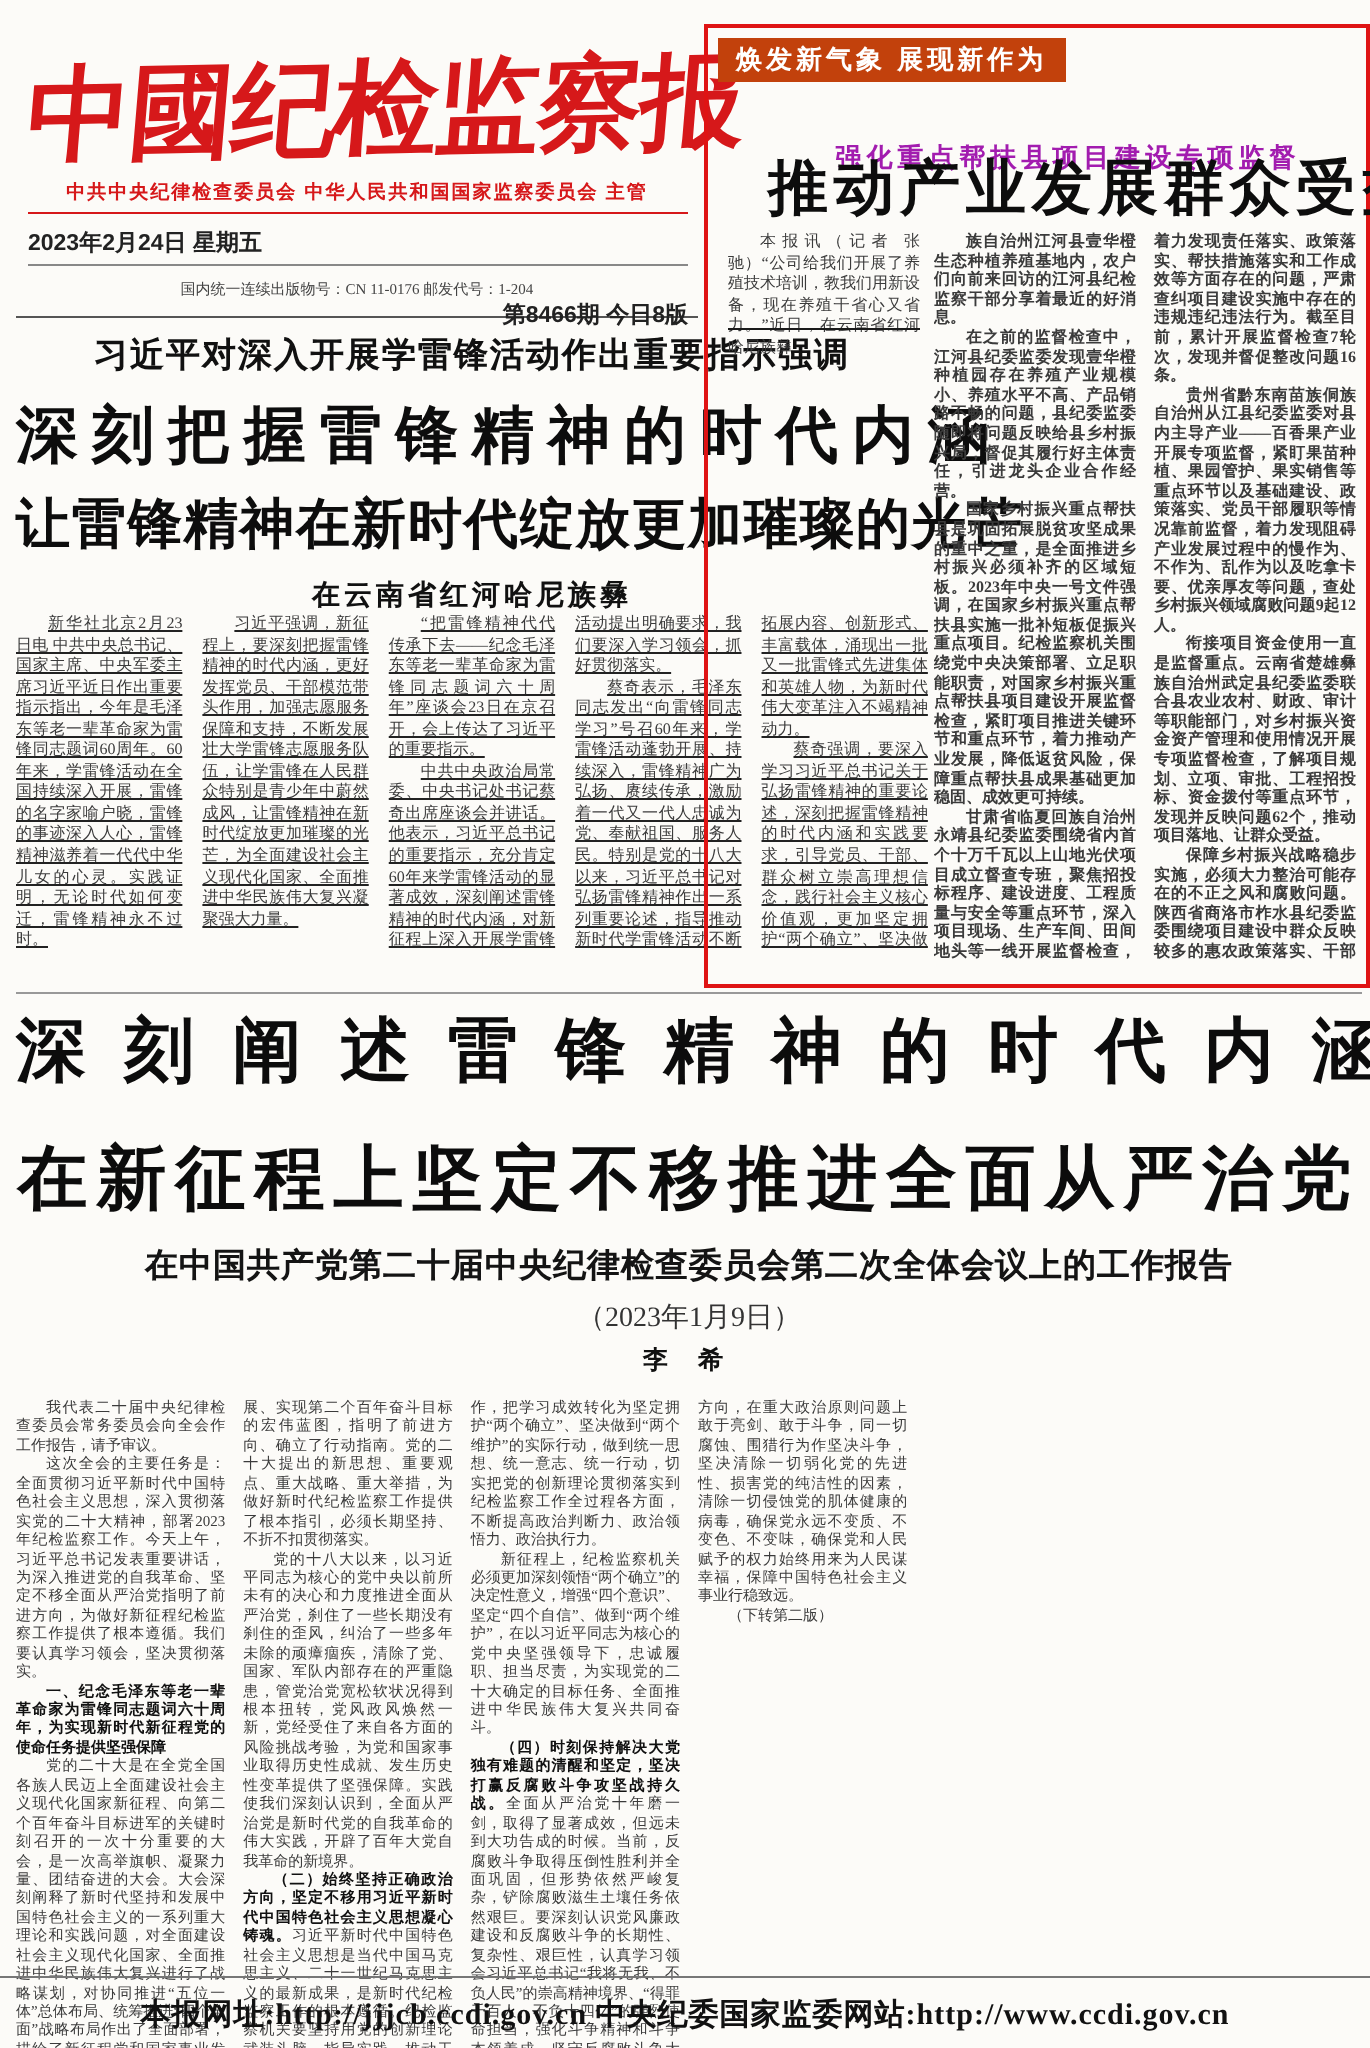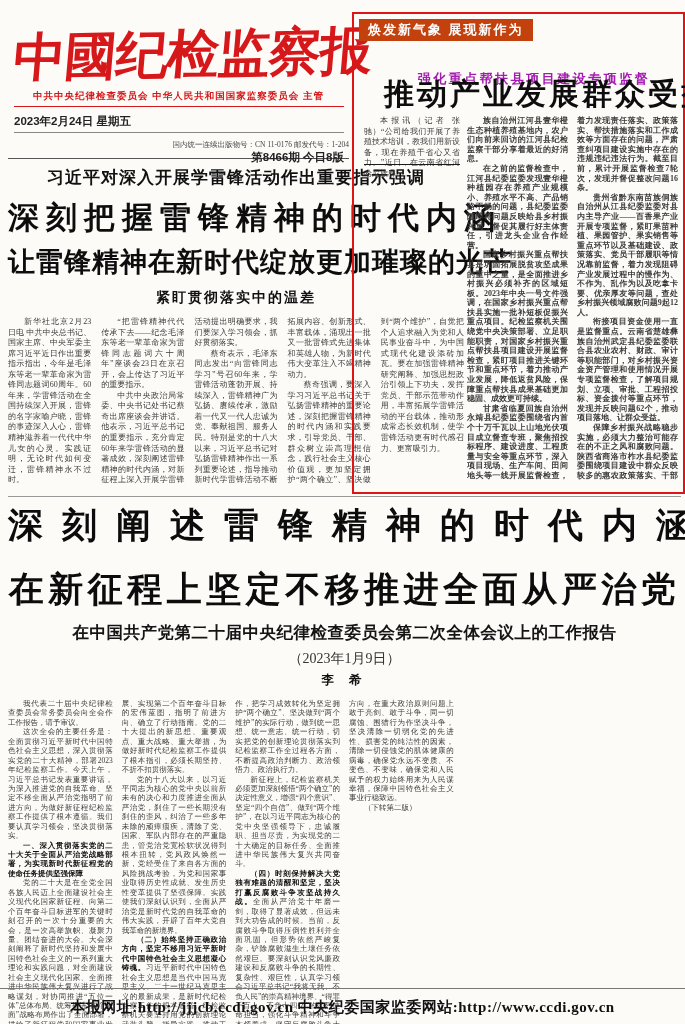--- a/index.html
+++ b/index.html
@@ -10,32 +10,32 @@
   .nameplate{position:absolute;left:6px;top:14px;width:330px;text-align:center;
              font-size:52px;font-weight:900;color:#d6181a;letter-spacing:-1px;white-space:nowrap;
              transform:skewX(-6deg) rotate(-1.2deg);font-family:"DejaVu Serif",serif;}
   .org-line{position:absolute;left:0;top:84px;width:100%;text-align:center;color:#d6181a;
             font-size:9.5px;font-weight:bold;letter-spacing:1px;font-family:"Liberation Sans",sans-serif;}
   .red-rule{position:absolute;left:6px;top:100px;width:330px;border-top:1.5px solid #d6181a;}
   .date-row{position:absolute;left:6px;top:108px;width:330px;font-size:11.5px;font-weight:bold;
             color:#222;font-family:"Liberation Sans",sans-serif;}
   .date-row .right{float:right;margin-top:36px;}
   .thin-rule{position:absolute;left:6px;top:126px;width:330px;border-top:1px solid #888;}
-  .pub-line{position:absolute;left:0;top:134px;width:100%;text-align:right;font-size:7.5px;color:#444;}
+  .pub-line{position:absolute;left:0;top:134px;width:100%;text-align:center;font-size:7.5px;color:#444;}
   
   .leifeng{position:absolute;left:8px;top:166px;width:456px;}
   .lf-kicker{text-align:center;font-size:17px;font-weight:900;color:#111;letter-spacing:1px;
              font-family:"Liberation Sans","DejaVu Sans",sans-serif;white-space:nowrap;}
   .lf-h1{text-align:center;font-size:31px;font-weight:900;color:#0d0d0d;letter-spacing:7px;
          margin-top:8px;font-family:"Liberation Sans","DejaVu Sans",sans-serif;white-space:nowrap;}
   .lf-h2{text-align:center;font-size:27px;font-weight:900;color:#0d0d0d;letter-spacing:1px;
          margin-top:5px;font-family:"Liberation Sans","DejaVu Sans",sans-serif;white-space:nowrap;}
   .lf-byline{text-align:center;font-size:14px;font-weight:bold;color:#111;margin-top:9px;letter-spacing:2px;}
-  .lf-body{margin-top:10px;height:178px;column-count:5;column-gap:10px;column-fill:auto;
-           overflow:hidden;text-align:justify;}
+  .lf-body{height:178px;column-count:5;column-gap:10px;column-fill:auto;
+           overflow:hidden;text-align:justify;text-decoration:underline;}
   
   .para{margin:0;text-indent:2em;font-size:8px;line-height:1.32;color:#3b3b3b;}
   .para b{color:#111;}
   .b-all{font-weight:bold;color:#111;}
   
   .red-box{position:absolute;left:352px;top:12px;width:329px;height:478px;
            border:2.5px solid #df1414;z-index:5;}
   .pj-banner{position:absolute;left:5px;top:5px;background:#c2410c;color:#fff;
              font-size:13px;font-weight:bold;padding:2px 9px;letter-spacing:2px;
              font-family:"Liberation Sans",sans-serif;white-space:nowrap;}
@@ -82,23 +82,24 @@
       <span class="right">第8466期  今日8版</span>
     </div>
     <div class="thin-rule"></div>
     <div class="pub-line">国内统一连续出版物号：CN 11-0176  邮发代号：1-204</div>
   </div>
 
   <div class="leifeng">
     <div class="lf-kicker">习近平对深入开展学雷锋活动作出重要指示强调</div>
     <div class="lf-h1">深刻把握雷锋精神的时代内涵</div>
     <div class="lf-h2">让雷锋精神在新时代绽放更加璀璨的光芒</div>
-    <div class="lf-byline">紧盯贯彻落实中的温差</div>
+    <div class="lf-byline">在云南省红河哈尼族彝</div>
     <div class="lf-body">
         <p class="para">新华社北京2月23日电 中共中央总书记、国家主席、中央军委主席习近平近日作出重要指示指出，今年是毛泽东等老一辈革命家为雷锋同志题词60周年。60年来，学雷锋活动在全国持续深入开展，雷锋的名字家喻户晓，雷锋的事迹深入人心，雷锋精神滋养着一代代中华儿女的心灵。实践证明，无论时代如何变迁，雷锋精神永不过时。</p>
+        <p class="para">习近平强调，新征程上，要深刻把握雷锋精神的时代内涵，更好发挥党员、干部模范带头作用，加强志愿服务保障和支持，不断发展壮大学雷锋志愿服务队伍，让学雷锋在人民群众特别是青少年中蔚然成风，让雷锋精神在新时代绽放更加璀璨的光芒，为全面建设社会主义现代化国家、全面推进中华民族伟大复兴凝聚强大力量。</p>
         <p class="para">“把雷锋精神代代传承下去——纪念毛泽东等老一辈革命家为雷锋同志题词六十周年”座谈会23日在京召开，会上传达了习近平的重要指示。</p>
         <p class="para">中共中央政治局常委、中央书记处书记蔡奇出席座谈会并讲话。他表示，习近平总书记的重要指示，充分肯定60年来学雷锋活动的显著成效，深刻阐述雷锋精神的时代内涵，对新征程上深入开展学雷锋活动提出明确要求，我们要深入学习领会，抓好贯彻落实。</p>
         <p class="para">蔡奇表示，毛泽东同志发出“向雷锋同志学习”号召60年来，学雷锋活动蓬勃开展、持续深入，雷锋精神广为弘扬、赓续传承，激励着一代又一代人忠诚为党、奉献祖国、服务人民。特别是党的十八大以来，习近平总书记对弘扬雷锋精神作出一系列重要论述，指导推动新时代学雷锋活动不断拓展内容、创新形式、丰富载体，涌现出一批又一批雷锋式先进集体和英雄人物，为新时代伟大变革注入不竭精神动力。</p>
         <p class="para">蔡奇强调，要深入学习习近平总书记关于弘扬雷锋精神的重要论述，深刻把握雷锋精神的时代内涵和实践要求，引导党员、干部、群众树立崇高理想信念，践行社会主义核心价值观，更加坚定拥护“两个确立”、坚决做到“两个维护”，自觉把个人追求融入为党和人民事业奋斗中，为中国式现代化建设添砖加瓦。要在加强雷锋精神研究阐释、加强思想政治引领上下功夫，发挥党员、干部示范带动作用，丰富拓展学雷锋活动的平台载体，推动形成常态长效机制，使学雷锋活动更有时代感召力、更富吸引力。</p>
       </div>
   </div>
 
   <div class="red-box">
     <div class="pj-banner">焕发新气象  展现新作为</div>
     <div class="pj-kicker">强化重点帮扶县项目建设专项监督</div>
@@ -122,21 +123,21 @@
 
   <div class="report">
     <div class="rp-h1">深刻阐述雷锋精神的时代内涵</div>
     <div class="rp-h2">在新征程上坚定不移推进全面从严治党</div>
     <div class="rp-sub">在中国共产党第二十届中央纪律检查委员会第二次全体会议上的工作报告</div>
     <div class="rp-date">（2023年1月9日）</div>
     <div class="rp-author">李 希</div>
     <div class="rp-body">
         <p class="para">我代表二十届中央纪律检查委员会常务委员会向全会作工作报告，请予审议。</p>
         <p class="para">这次全会的主要任务是：全面贯彻习近平新时代中国特色社会主义思想，深入贯彻落实党的二十大精神，部署2023年纪检监察工作。今天上午，习近平总书记发表重要讲话，为深入推进党的自我革命、坚定不移全面从严治党指明了前进方向，为做好新征程纪检监察工作提供了根本遵循。我们要认真学习领会，坚决贯彻落实。</p>
-        <p class="para b-all">一、深入贯彻落实党的二十大关于全面从严治党战略部署，为实现新时代新征程党的使命任务提供坚强保障</p>
+        <p class="para b-all">一、纪念毛泽东等老一辈革命家为雷锋同志题词六十周年，为实现新时代新征程党的使命任务提供坚强保障</p>
         <p class="para">党的二十大是在全党全国各族人民迈上全面建设社会主义现代化国家新征程、向第二个百年奋斗目标进军的关键时刻召开的一次十分重要的大会，是一次高举旗帜、凝聚力量、团结奋进的大会。大会深刻阐释了新时代坚持和发展中国特色社会主义的一系列重大理论和实践问题，对全面建设社会主义现代化国家、全面推进中华民族伟大复兴进行了战略谋划，对协同推进“五位一体”总体布局、统筹推进“四个全面”战略布局作出了全面部署，描绘了新征程党和国家事业发展、实现第二个百年奋斗目标的宏伟蓝图，指明了前进方向、确立了行动指南。党的二十大提出的新思想、重要观点、重大战略、重大举措，为做好新时代纪检监察工作提供了根本指引，必须长期坚持、不折不扣贯彻落实。</p>
         <p class="para">党的十八大以来，以习近平同志为核心的党中央以前所未有的决心和力度推进全面从严治党，刹住了一些长期没有刹住的歪风，纠治了一些多年未除的顽瘴痼疾，清除了党、国家、军队内部存在的严重隐患，管党治党宽松软状况得到根本扭转，党风政风焕然一新，党经受住了来自各方面的风险挑战考验，为党和国家事业取得历史性成就、发生历史性变革提供了坚强保障。实践使我们深刻认识到，全面从严治党是新时代党的自我革命的伟大实践，开辟了百年大党自我革命的新境界。</p>
         <p class="para"><b>（二）始终坚持正确政治方向，坚定不移用习近平新时代中国特色社会主义思想凝心铸魂。</b>习近平新时代中国特色社会主义思想是当代中国马克思主义、二十一世纪马克思主义的最新成果，是新时代纪检监察工作的根本遵循。纪检监察机关要坚持用党的创新理论武装头脑、指导实践、推动工作，把学习成效转化为坚定拥护“两个确立”、坚决做到“两个维护”的实际行动，做到统一思想、统一意志、统一行动，切实把党的创新理论贯彻落实到纪检监察工作全过程各方面，不断提高政治判断力、政治领悟力、政治执行力。</p>
         <p class="para">新征程上，纪检监察机关必须更加深刻领悟“两个确立”的决定性意义，增强“四个意识”、坚定“四个自信”、做到“两个维护”，在以习近平同志为核心的党中央坚强领导下，忠诚履职、担当尽责，为实现党的二十大确定的目标任务、全面推进中华民族伟大复兴共同奋斗。</p>
         <p class="para"><b>（四）时刻保持解决大党独有难题的清醒和坚定，坚决打赢反腐败斗争攻坚战持久战。</b>全面从严治党十年磨一剑，取得了显著成效，但远未到大功告成的时候。当前，反腐败斗争取得压倒性胜利并全面巩固，但形势依然严峻复杂，铲除腐败滋生土壤任务依然艰巨。要深刻认识党风廉政建设和反腐败斗争的长期性、复杂性、艰巨性，认真学习领会习近平总书记“我将无我、不负人民”的崇高精神境界、“得罪千百人、不负十四亿”的强烈使命担当，强化斗争精神和斗争本领养成，坚守反腐败斗争大方向，在重大政治原则问题上敢于亮剑、敢于斗争，同一切腐蚀、围猎行为作坚决斗争，坚决清除一切弱化党的先进性、损害党的纯洁性的因素，清除一切侵蚀党的肌体健康的病毒，确保党永远不变质、不变色、不变味，确保党和人民赋予的权力始终用来为人民谋幸福，保障中国特色社会主义事业行稳致远。</p>
         <p class="para">（下转第二版）</p>
       </div>
   </div>
 
   <div class="foot-rule"></div>

